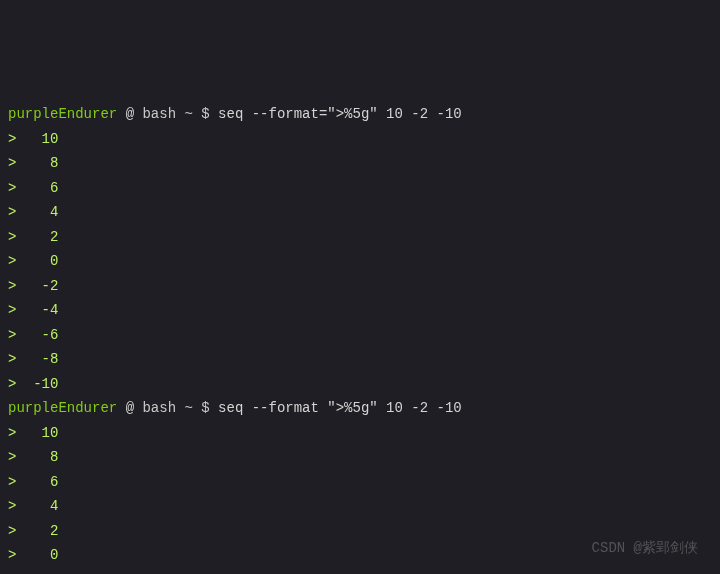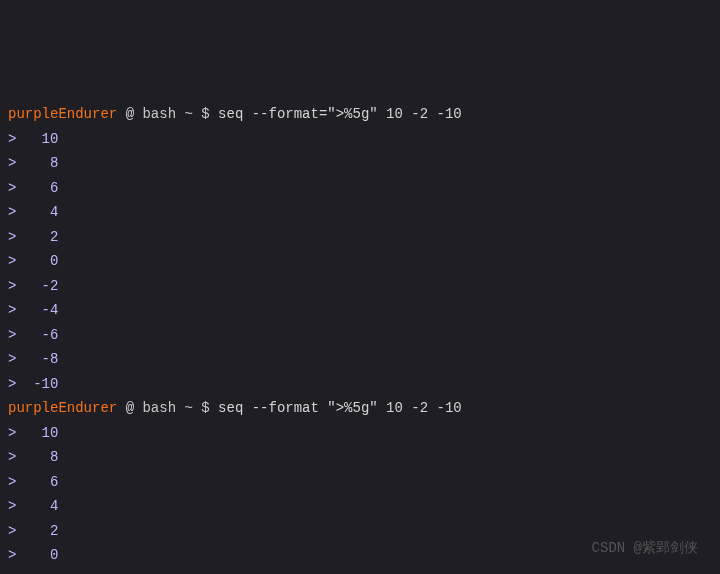--- a/index.html
+++ b/index.html
@@ -17,34 +17,34 @@
       width: 720px;
       height: 574px;
       overflow: hidden;
       white-space: pre;
       position: relative;
     }
     .line {
       display: block;
     }
     .prompt-user {
-      color: #f97316;
+      color: #84cc16;
     }
     .prompt-path {
       color: #c8c8c8;
       text-align: right;
     }
     .prompt-symbol {
       color: #c8c8c8;
     }
     .cmd {
       color: #d4d4d4;
     }
     .output {
-      color: #c4b5fd;
+      color: #bef264;
     }
     .watermark {
       position: absolute;
       bottom: 14px;
       right: 22px;
       color: rgba(180, 180, 180, 0.35);
       font-size: 14px;
       font-family: Liberation Mono, monospace;
       pointer-events: none;
     }

